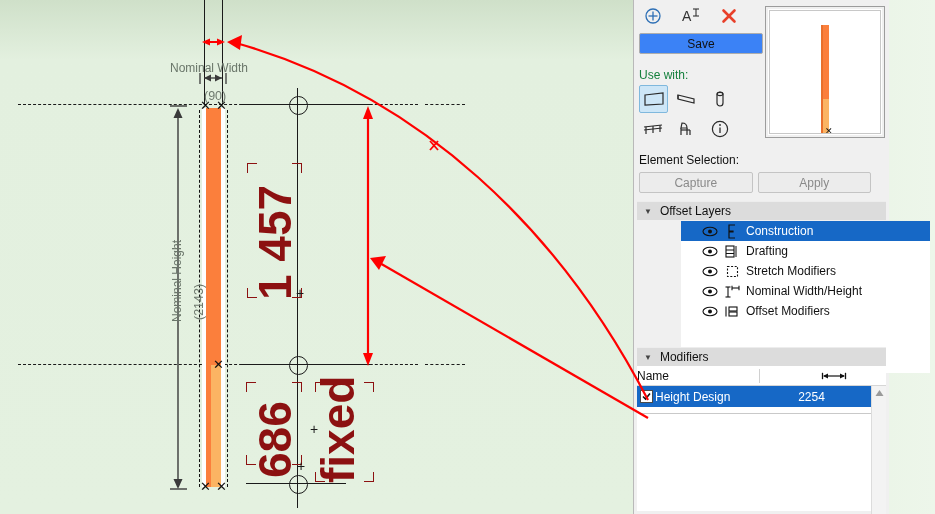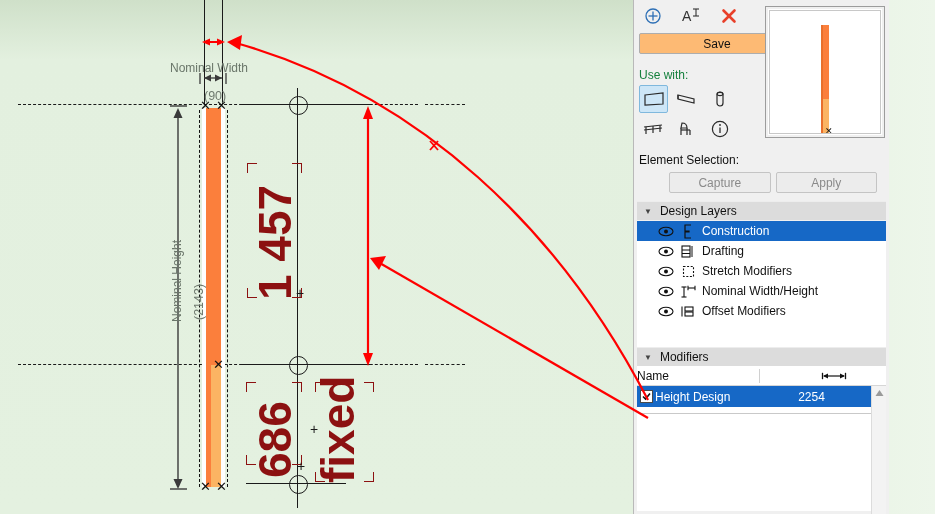--- a/index.html
+++ b/index.html
@@ -73,22 +73,22 @@
     position:absolute;left:633px;top:0;width:255px;height:514px;
     background:#F0F0F0;border-left:1px solid #B9B9B9;
     font-size:12px;color:#000;
   }
   .panel-top{position:relative;height:148px;background:#F0F0F0;}
   .toolrow{position:absolute;left:8px;top:5px;display:flex;align-items:center;gap:16px;}
   .ticon{width:22px;height:22px;display:flex;align-items:center;justify-content:center;cursor:default;}
 
   .save-btn{
     position:absolute;left:5px;top:33px;width:122px;height:19px;
-    background:#fdba74;border:1px solid #ADADAD;border-radius:2px;
-    font-size:12px;color:#111;display:flex;align-items:center;justify-content:center;padding-left:16px;
+    background:#3b82f6;border:1px solid #ADADAD;border-radius:2px;
+    font-size:12px;color:#111;display:flex;align-items:center;justify-content:center;
   }
   .usewith-lbl{position:absolute;left:5px;top:68px;font-size:12px;color:#15803d;}
   .usewith-grid{position:absolute;left:5px;top:85px;width:95px;}
   .uw-row{display:flex;gap:4px;margin-bottom:2px;}
   .uw-cell{
     width:29px;height:26px;display:flex;align-items:center;justify-content:center;
     border:1px solid transparent;border-radius:2px;
   }
   .uw-cell.sel{background:#CDE6F7;border:1px solid #7FB8DD;}
 
@@ -97,21 +97,21 @@
     background:#fff;border:1px solid #9C9C9C;
     box-shadow:inset 0 0 0 2px #F0F0F0;
   }
   .preview-inner{position:absolute;inset:3px;background:#fff;border:1px solid #C8C8C8;overflow:hidden;}
   .pv-bar-top{position:absolute;left:50%;margin-left:-4px;top:14px;width:8px;height:74px;background:#FB7F3C;}
   .pv-bar-bot{position:absolute;left:50%;margin-left:-4px;top:88px;width:8px;height:34px;background:#FBB463;}
   .pv-bar-edge{position:absolute;left:50%;margin-left:-4px;top:14px;width:2px;height:108px;background:#E8702D;}
   .pv-x{position:absolute;left:50%;margin-left:0px;top:115px;font-size:9px;color:#111;}
 
   .el-sel-lbl{position:absolute;left:5px;top:153px;font-size:12px;color:#111;}
-  .btnrow{position:absolute;left:5px;top:172px;width:208px;display:flex;gap:5px;margin-left:30px;}
+  .btnrow{position:absolute;left:5px;top:172px;width:232px;display:flex;gap:5px;}
   .gbtn{
     flex:1;height:19px;background:#ECECEC;border:1px solid #C4C4C4;border-radius:2px;
     display:flex;align-items:center;justify-content:center;font-size:12px;color:#8A8A8A;
   }
 
   .section-hdr{
     position:absolute;left:3px;width:249px;height:18px;background:#DCDCDC;
     display:flex;align-items:center;font-size:12px;color:#111;
     border-top:1px solid #EDEDED;
   }
@@ -340,24 +340,24 @@
     </div>
 
     <div class="el-sel-lbl">Element Selection:</div>
     <div class="btnrow">
       <div class="gbtn">Capture</div>
       <div class="gbtn">Apply</div>
     </div>
 
     <div class="section-hdr" style="top:201px;">
       <span class="tri">▼</span>
-      <span>Design Layers</span>
-    </div>
-
-    <div class="layerlist" style="top:221px;height:152px;">
+      <span>Offset Layers</span>
+    </div>
+
+    <div class="layerlist" style="top:221px;height:152px;margin-left:44px;">
       <div class="layer-row sel">
         <div class="lr-check"></div>
         <div class="lr-eye">
           <svg width="16" height="11" viewBox="0 0 16 11">
               <ellipse cx="8" cy="5.5" rx="7" ry="4.2" fill="none" stroke="#111" stroke-width="1.1"></ellipse>
               <circle cx="8" cy="5.5" r="2" fill="#111"></circle>
             </svg>
         </div>
         <div class="lr-icon">
           <svg width="15" height="15" viewBox="0 0 15 15">

